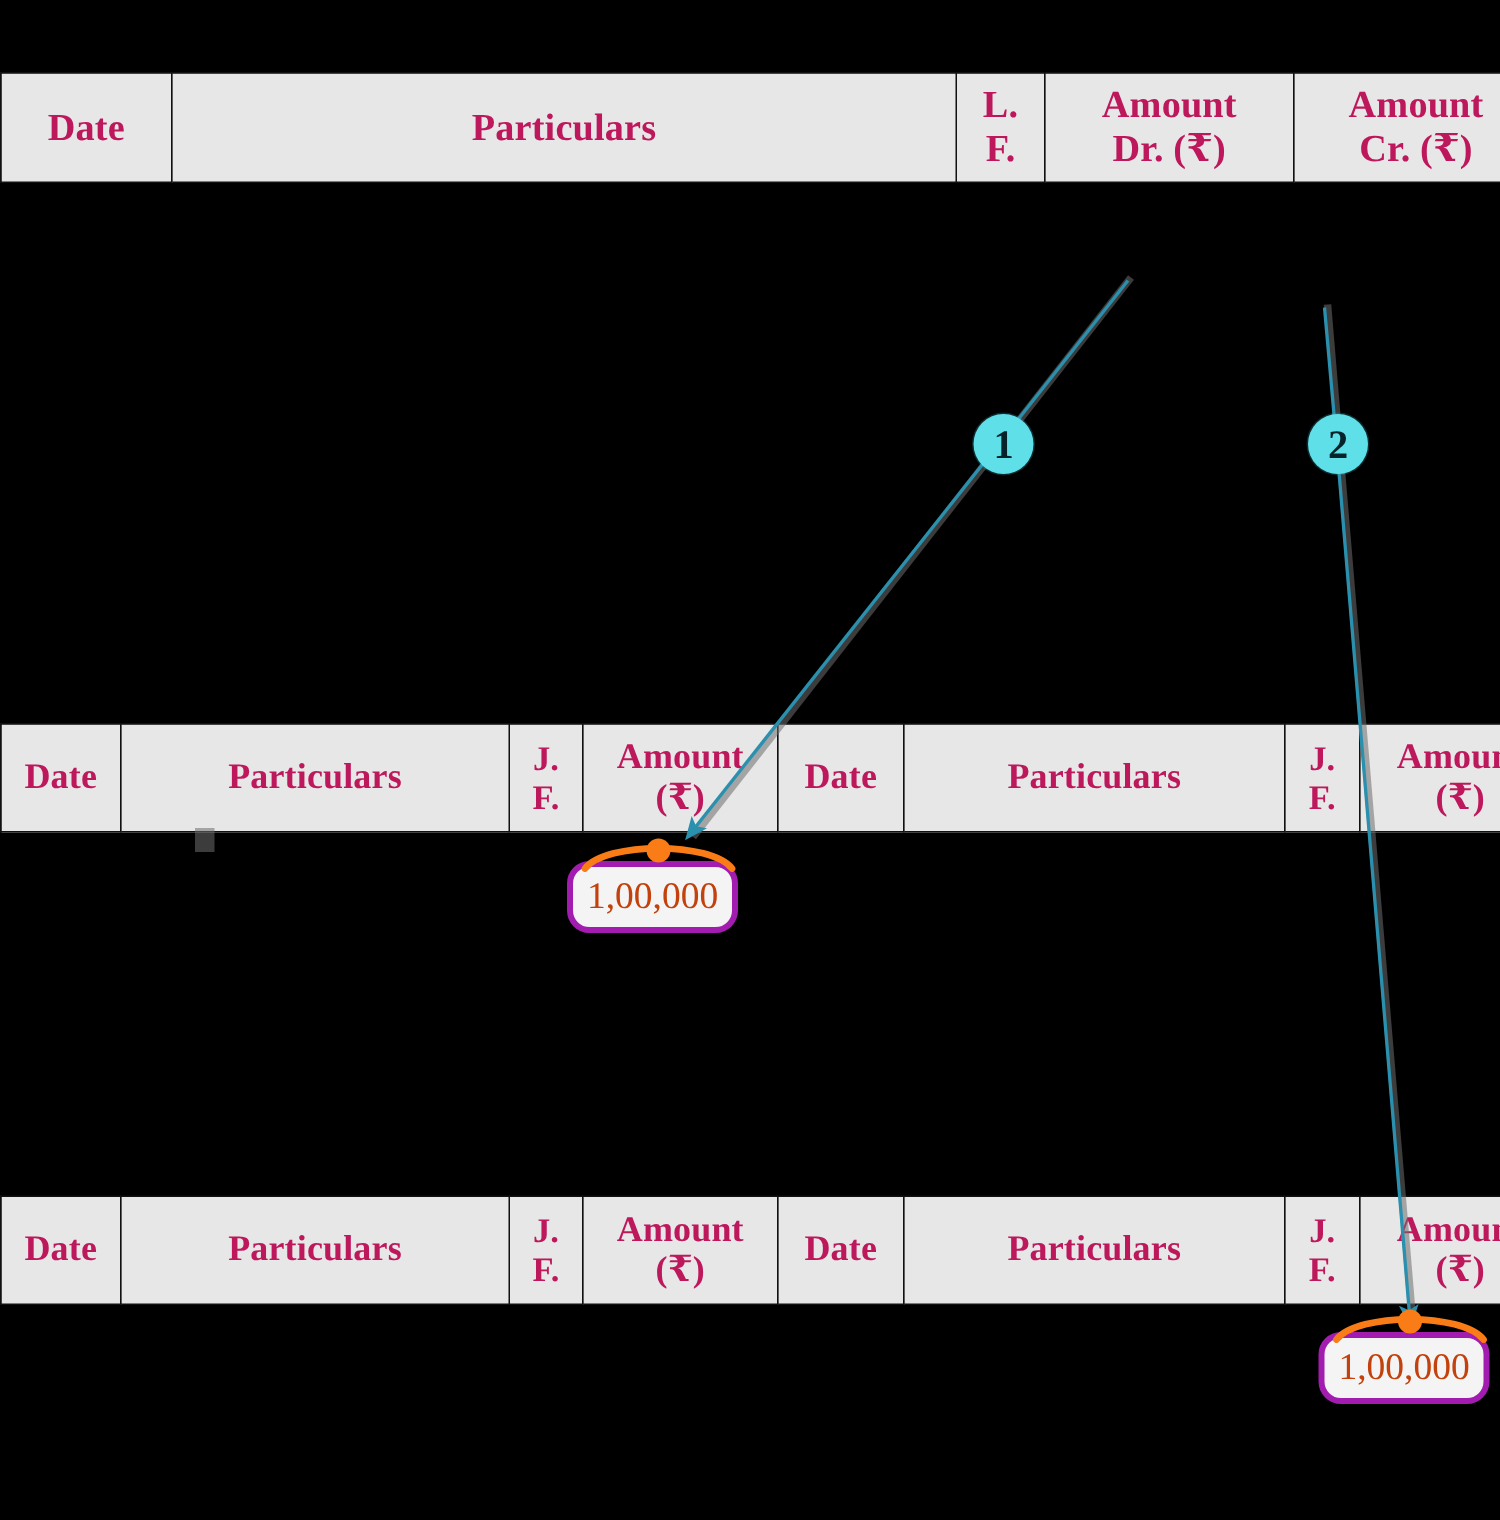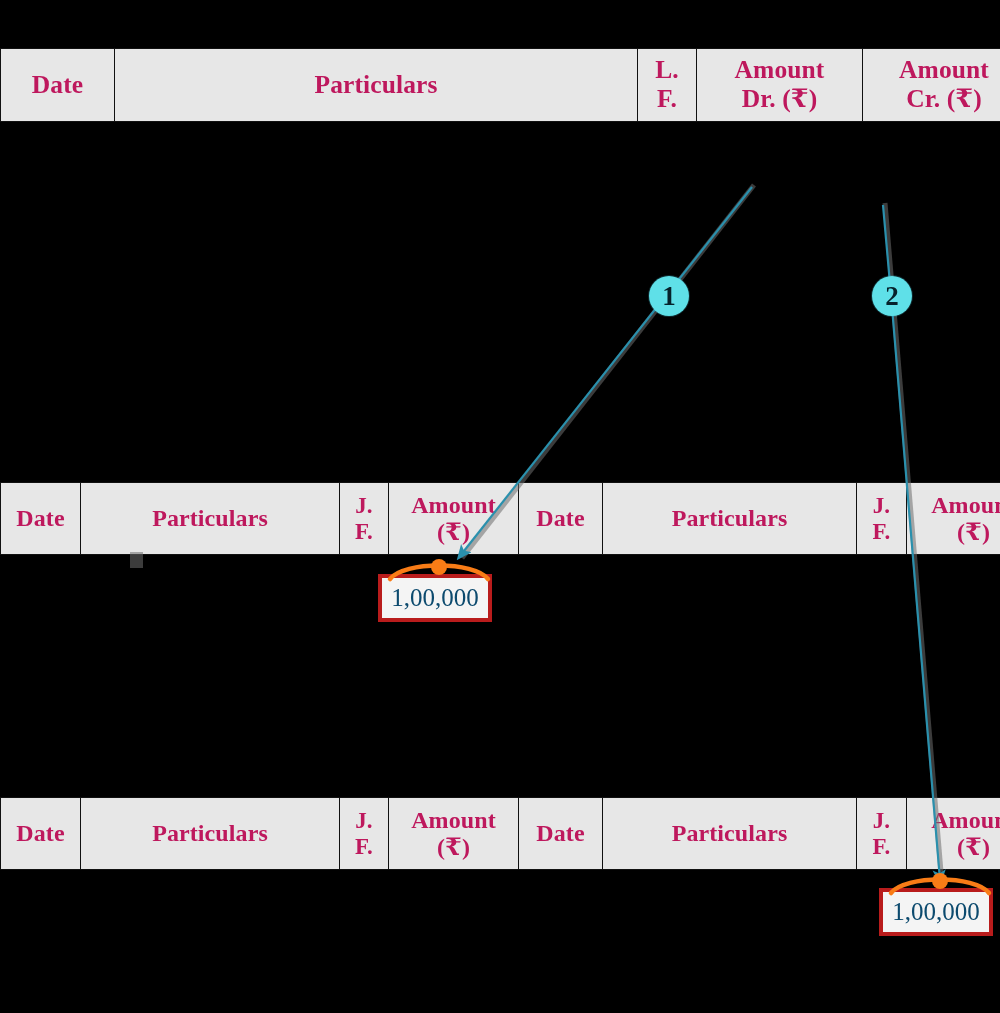--- a/index.html
+++ b/index.html
@@ -80,24 +80,24 @@
   }
   #step-badge-1 { left: 649px; top: 276px; }
   #step-badge-2 { left: 872px; top: 276px; }
 
   
   .placard {
     position: absolute;
     width: 114px;
     height: 48px;
     background: #f4f4f4;
-    border: 4px solid #b91c1c;
-    border-radius: 0;
+    border: 4px solid #a21caf;
+    border-radius: 15px;
     box-sizing: border-box;
-    color: #0c4a6e;
+    color: #c2410c;
     font-family: "Liberation Serif", "DejaVu Serif", serif;
     font-size: 25px;
     line-height: 40px;
     text-align: center;
     white-space: nowrap;
   }
   .placard-hanger {
     position: absolute;
     left: 0;
     top: -19px;

